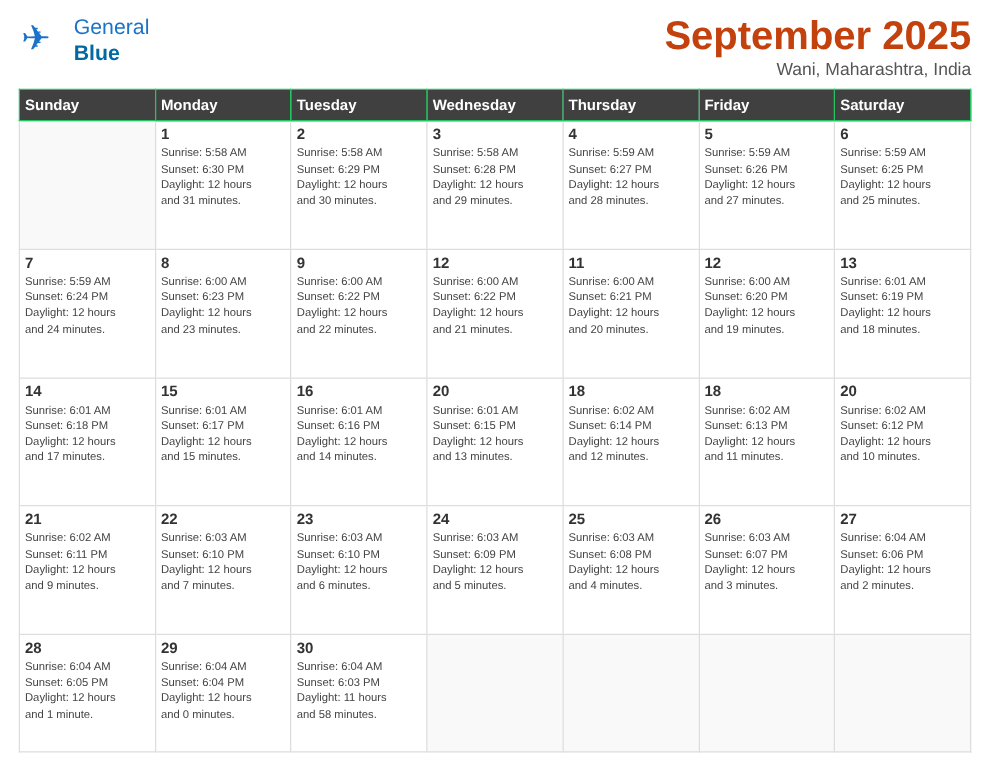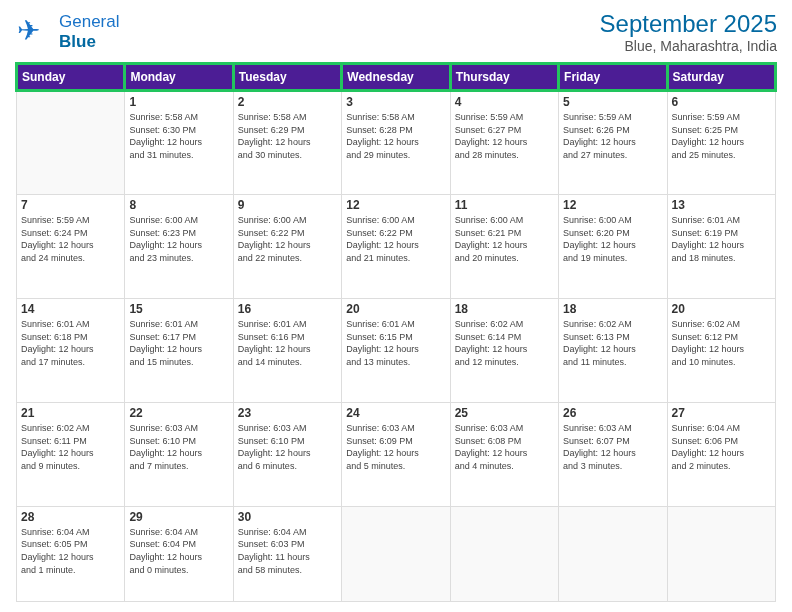--- a/index.html
+++ b/index.html
@@ -25,43 +25,43 @@
     }
     .logo {
       display: flex;
       align-items: center;
       gap: 4px;
     }
     .title-area {
       text-align: right;
     }
     .month-title {
-      font-size: 24px;
-      font-weight: normal;
-      color: #0369a1;
+      font-size: 32px;
+      font-weight: bold;
+      color: #c2410c;
     }
     .location {
       font-size: 14px;
       color: #555;
     }
     .calendar {
       flex: 1;
       border: 1px solid #ccc;
       border-collapse: collapse;
       width: 100%;
       table-layout: fixed;
     }
     .calendar th {
-      background: #4c1d95;
+      background: #404040;
       color: #fff;
       font-size: 12px;
       font-weight: bold;
       padding: 5px 4px;
       text-align: left;
-      border: 3px solid #22c55e;
+      border: 1px solid #22c55e;
     }
     .calendar td {
       border: 1px solid #ddd;
       vertical-align: top;
       padding: 3px 4px;
       font-size: 9.5px;
       color: #333;
       height: 82px;
     }
     .day-num {
@@ -95,21 +95,21 @@
       </div>
       <div>
         <div style="font-size:17px;font-weight:normal;color:#333;line-height:1.2;">
           <span style="color:#1a73c8;">General</span>
         </div>
         <div style="font-size:17px;font-weight:bold;color:#0369a1;line-height:1.2;">Blue</div>
       </div>
     </div>
     <div class="title-area">
       <div class="month-title">September 2025</div>
-      <div class="location">Blue, Maharashtra, India</div>
+      <div class="location">Wani, Maharashtra, India</div>
     </div>
   </div>
 
   <table class="calendar">
     <thead>
       <tr>
           <th>Sunday</th>
           <th>Monday</th>
           <th>Tuesday</th>
           <th>Wednesday</th>

